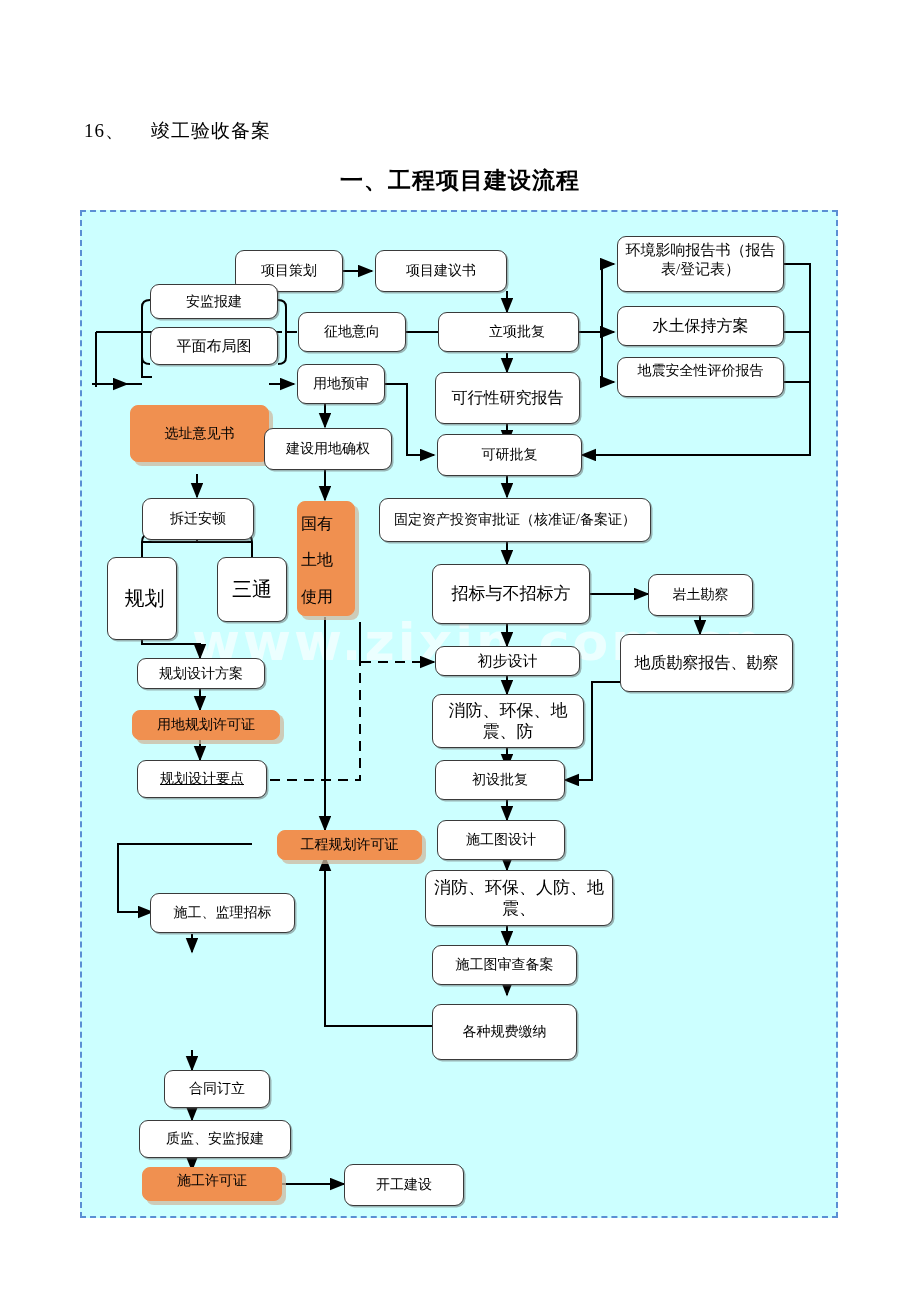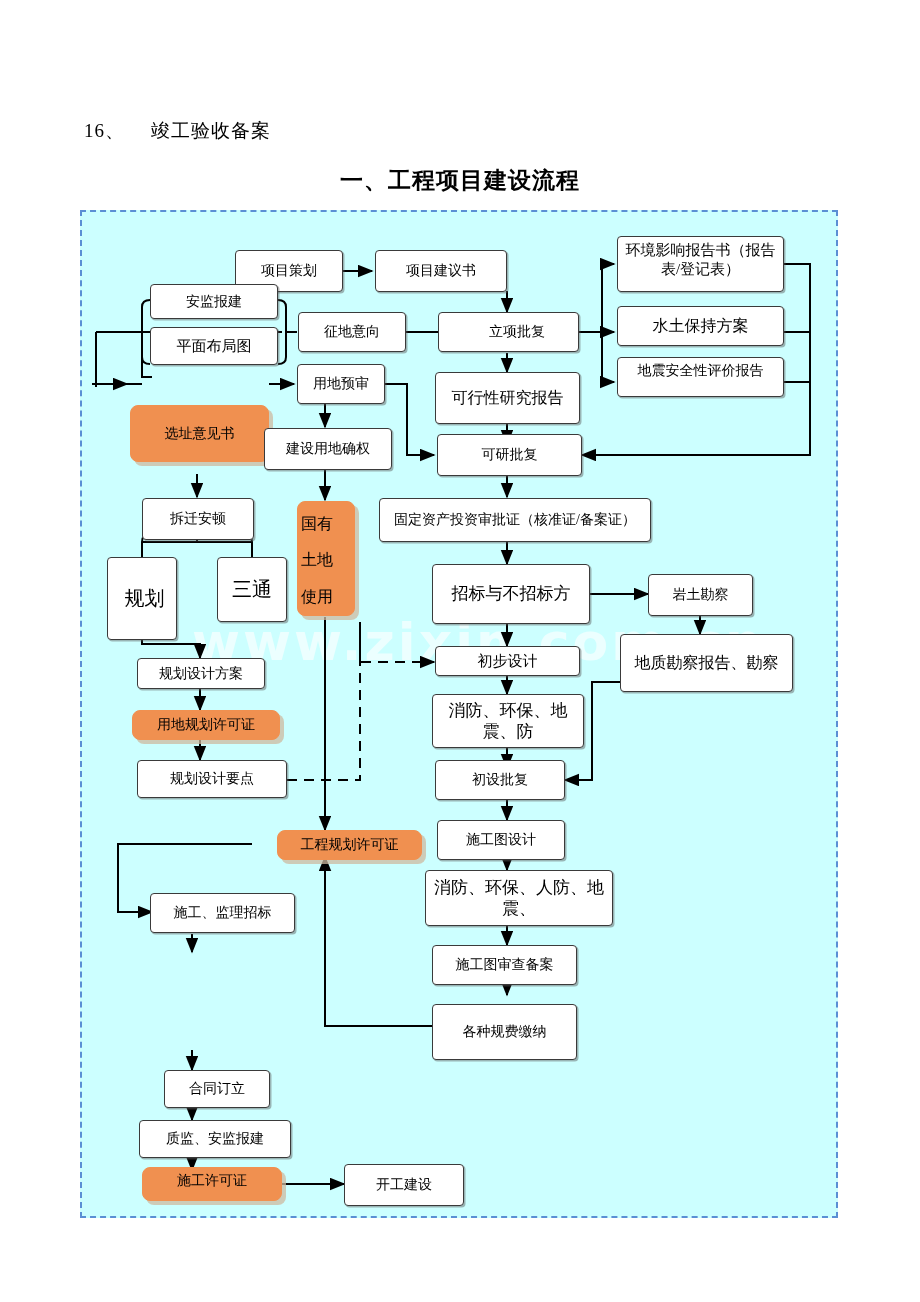--- a/index.html
+++ b/index.html
@@ -74,21 +74,21 @@
     pointer-events: none;
     user-select: none;
   }
 
   
   .node {
     position: absolute;
     box-sizing: border-box;
     background: #FFFFFF;
     border: 1px solid #3A3A3A;
-    border-radius: 4px;
+    border-radius: 9px;
     display: flex;
     align-items: center;
     justify-content: center;
     text-align: center;
     font-family: "Liberation Serif", "DejaVu Serif", serif;
     color: #000000;
     line-height: 1.25;
     overflow: hidden;
     box-shadow: 1.5px 1.5px 0 rgba(90,90,90,0.45);
     padding: 0 3px;
@@ -299,21 +299,21 @@
   <div class="node" style="left:538px;  top:422px; width:173px; height:58px; font-size:16px;">地质勘察报告、勘察</div>
 
   <div class="node" style="left:55px;   top:446px; width:128px; height:31px; font-size:14px;">规划设计方案</div>
 
   <div class="node" style="left:350px;  top:482px; width:152px; height:54px; font-size:17px;">消防、环保、地震、防</div>
 
   <div class="node orange" style="left:50px;   top:498px; width:148px; height:30px; font-size:14px;">用地规划许可证</div>
 
   <div class="node" style="left:353px;  top:548px; width:130px; height:40px; font-size:14px;">初设批复</div>
 
-  <div class="node" style="left:55px;   top:548px; width:150px; height:38px; font-size:14px;">规划设计要点</div>
+  <div class="node" style="left:55px;   top:548px; width:130px; height:38px; font-size:14px;text-decoration:underline;">规划设计要点</div>
 
   <div class="node" style="left:355px;  top:608px; width:128px; height:40px; font-size:14px;">施工图设计</div>
 
   <div class="node orange" style="left:195px;  top:618px; width:145px; height:30px; font-size:14px;">工程规划许可证</div>
 
   <div class="node" style="left:343px;  top:658px; width:188px; height:56px; font-size:17px;">消防、环保、人防、地震、</div>
 
   <div class="node" style="left:68px;   top:681px; width:145px; height:40px; font-size:14px;">施工、监理招标</div>
 
 

